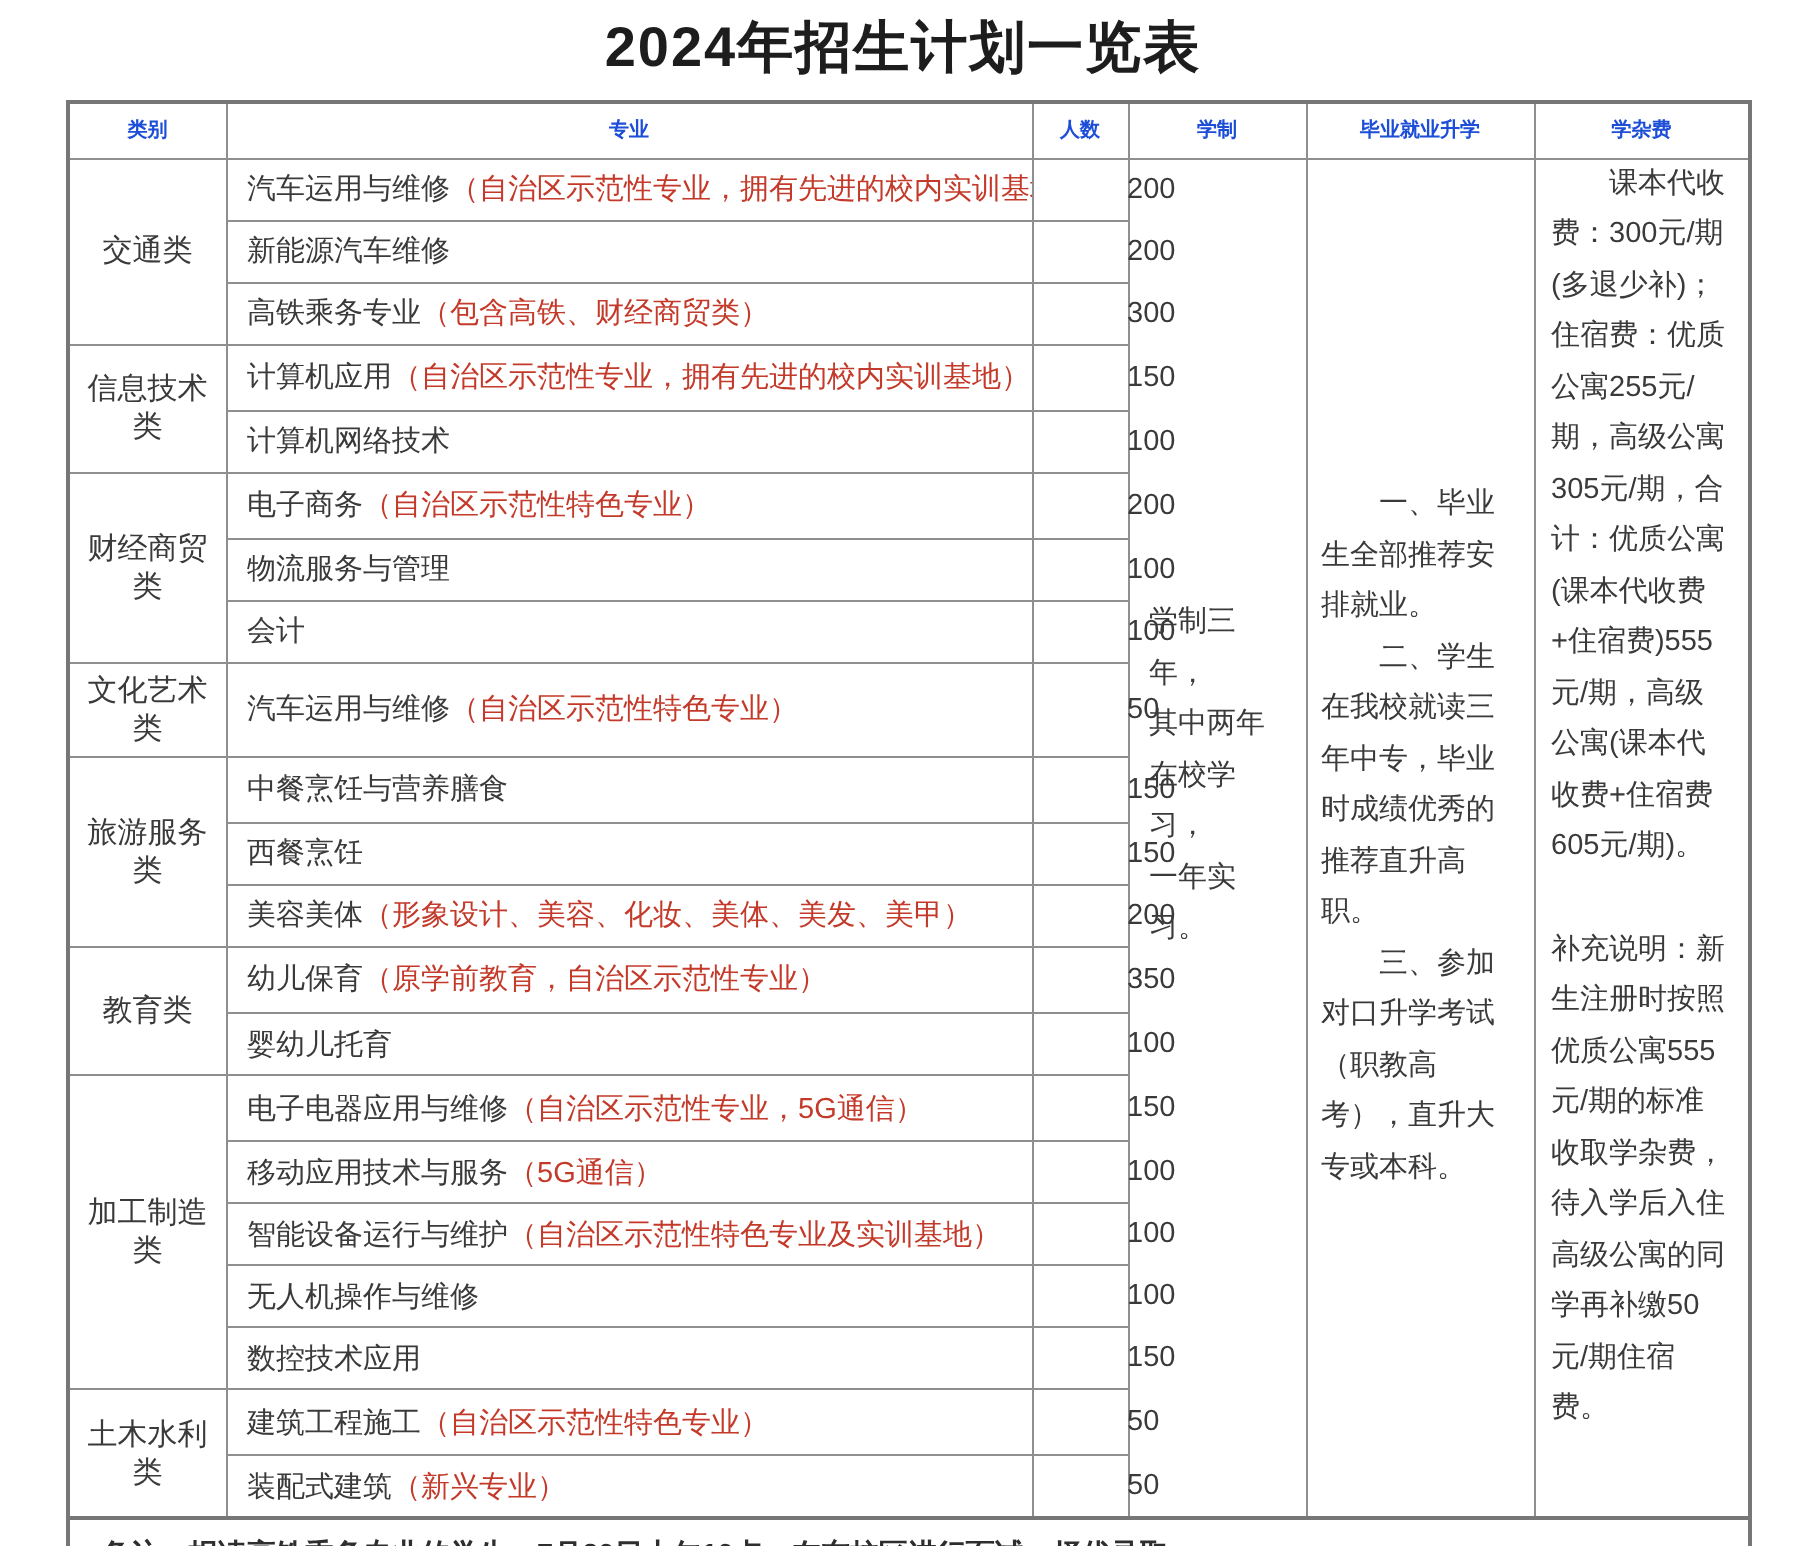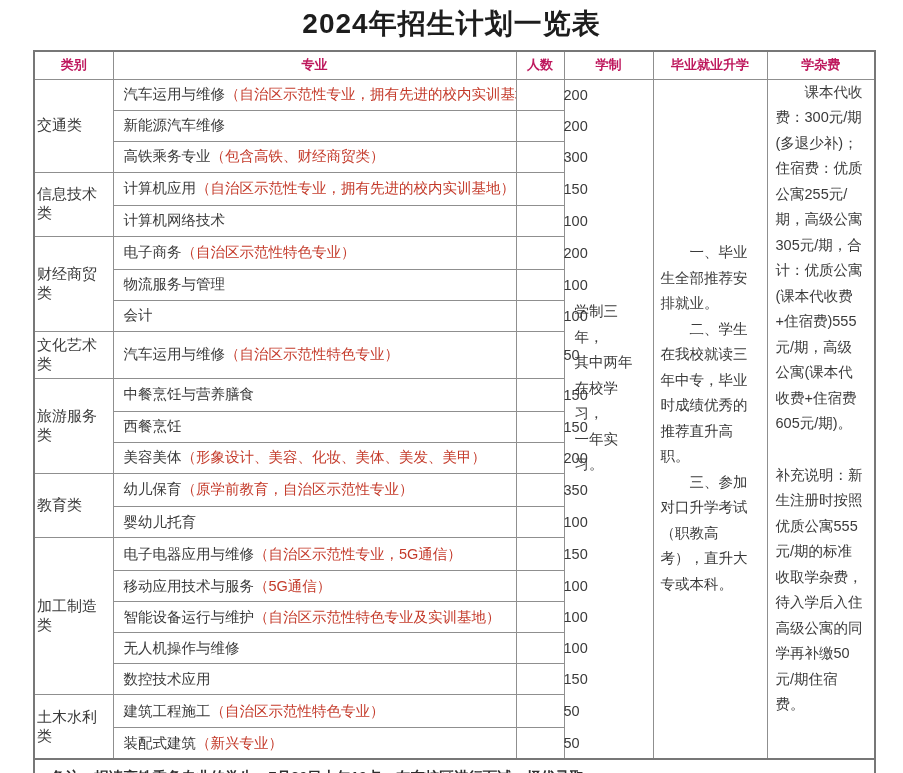--- a/index.html
+++ b/index.html
@@ -13,22 +13,22 @@
   .page-title {
     margin:5px 0 0; text-align:center; font-size:28px; font-weight:bold;
     color:#1d1d1d; letter-spacing:1px;
   }
   table.enroll {
     position:absolute; left:33px; top:45px; width:841px;
     border-collapse:collapse; table-layout:fixed;
     border:2px solid var(--frame);
   }
   th, td { border:1px solid var(--line);padding-left:47px; }
-  th { height:28px; font-size:13px; font-weight:bold; color:#be185d; text-align:center; padding:0; }
-  td.category { font-size:15px; padding:4px 2px; }
+  th { height:28px; font-size:10px; font-weight:bold; color:#1d4ed8; text-align:center; padding:0; }
+  td.category { text-align:center; font-size:15px; padding:4px 2px; }
   td.major { padding:0 4px 0 10px; font-size:14.5px; height:31px; white-space:nowrap; overflow:hidden; }
   td.major .note { color:var(--accent); }
   td.count { text-align:center; font-size:14.5px; }
   td.merged { vertical-align:middle; font-size:14.5px; line-height:1.76; padding:0 7px; }
   td.duration .duration-text { white-space:pre-line; padding:0 0 60px 3px; }
   td.employment p { margin:0; text-indent:2em; text-align:left; }
   td.fees { padding:0 8px 40px 8px; }
   td.fees p { margin:0; text-align:left; }
   td.fees p.fees-first { text-indent:2em; }
   td.fees p.fees-second { margin-top:26px; text-indent:0; }

